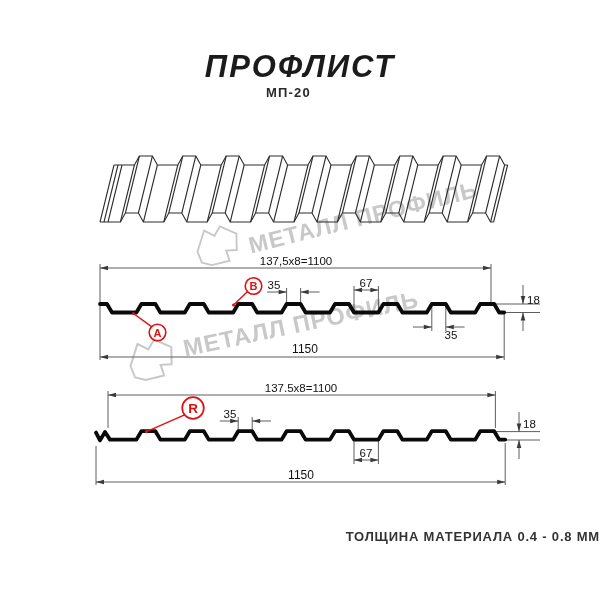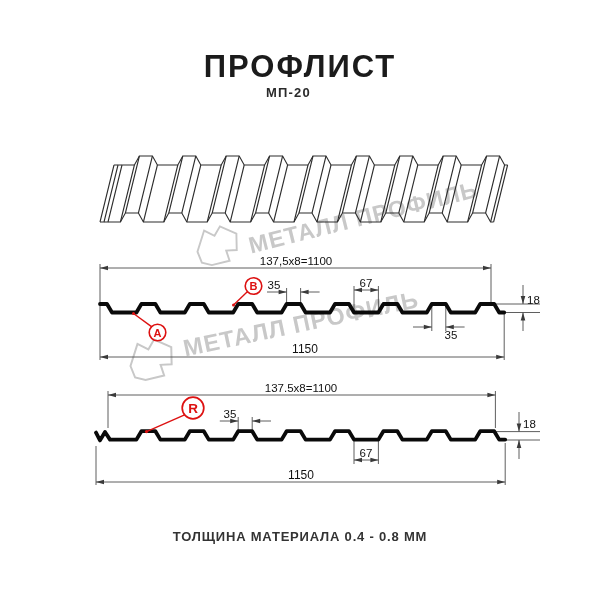--- a/index.html
+++ b/index.html
@@ -1,22 +1,22 @@
 <!DOCTYPE html>
 <html><head>
 <meta charset="utf-8">
 <style>
   html,body{margin:0;padding:0;background:#ffffff;}
   #stage{position:relative;width:600px;height:600px;background:#fff;overflow:hidden;
          font-family:"Liberation Sans",sans-serif;}
   .title{position:absolute;left:0;top:49px;width:600px;text-align:center;
-         font-size:31px;font-weight:700;letter-spacing:2px;color:#1b1b1b;}
+         font-size:31px;font-weight:700;letter-spacing:2px;color:#1b1b1b;font-style:italic;}
   .subtitle{position:absolute;left:0;top:85px;width:577px;text-align:center;
          font-size:13px;font-weight:700;letter-spacing:1.2px;color:#2a2a2a;}
-  .footer{position:absolute;left:0;top:529px;width:600px;text-align:center;
+  .footer{position:absolute;left:0;top:529px;width:600px;text-align:right;
          font-size:13px;font-weight:700;letter-spacing:.8px;color:#333;}
   .wm-text{position:absolute;white-space:nowrap;font-weight:700;color:#c8c8c8;
          letter-spacing:1px;transform-origin:left top;}
   .wm1t{left:246px;top:233px;font-size:23px;transform:rotate(-14deg);}
   .wm2t{left:181px;top:336px;font-size:23.5px;transform:rotate(-12deg);}
   .wm-logo{position:absolute;}
   .wm1l{left:194px;top:224px;transform:rotate(-8deg);}
   .wm2l{left:127px;top:337px;transform:rotate(-8deg);}
   svg#draw{position:absolute;left:0;top:0;z-index:2;pointer-events:none;}
   .wm{z-index:1;}

